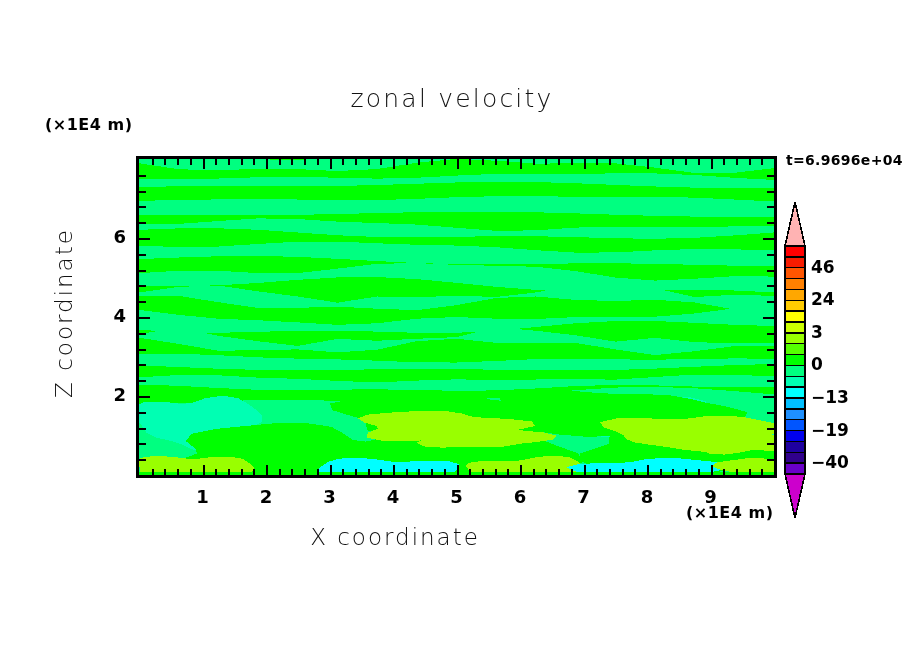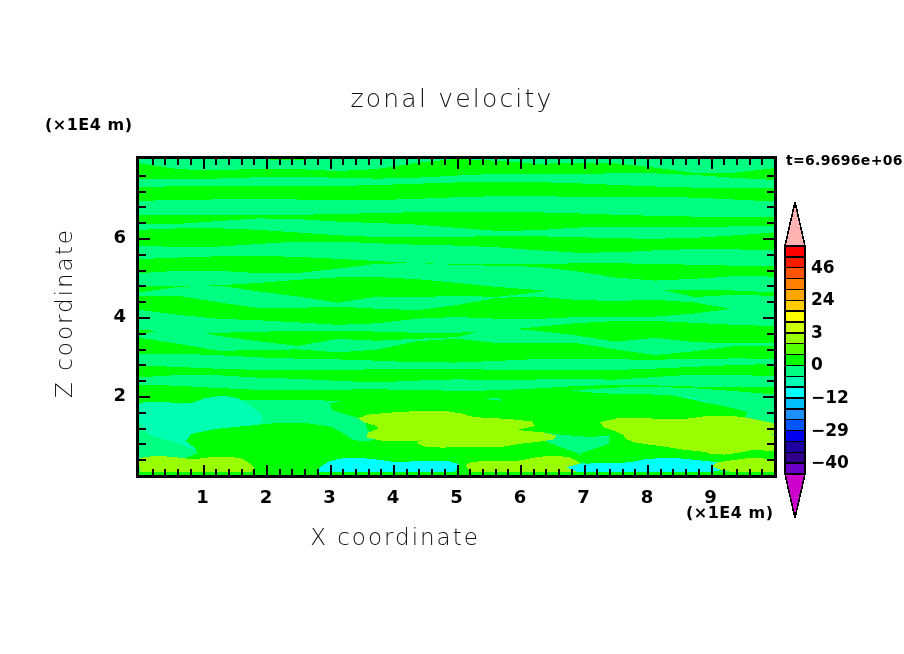--- a/index.html
+++ b/index.html
@@ -53,21 +53,21 @@
   .cblabel{position:absolute;font-size:17px;font-weight:700;
            font-family:"DejaVu Sans", sans-serif;left:30px;white-space:nowrap;}
 </style>
 </head>
 <body>
 
 <div class="abs" id="plot-title">zonal velocity</div>
 
 <div class="abs" id="yunit">(×1E4 m)</div>
 <div class="abs" id="xunit">(×1E4 m)</div>
-<div class="abs" id="time-label">t=6.9696e+06</div>
+<div class="abs" id="time-label">t=6.9696e+04</div>
 
 <div class="abs" id="xaxis-title">X coordinate</div>
 <div class="abs" id="yaxis-title">Z coordinate</div>
 
 <div class="abs" id="plot-frame">
   <div id="field">
     <svg viewBox="0 0 641 322" preserveAspectRatio="none" shape-rendering="crispEdges">
       <rect x="0" y="0" width="641" height="322" fill="#00FF00"></rect>
       <g id="bands">
           <path d="M0.0,-13.8L40.1,-9.6L80.1,-4.0L120.2,0.1L160.3,1.5L200.3,-5.0L240.4,-3.2L280.4,-5.0L320.5,-4.9L360.6,-10.0L400.6,-15.4L440.7,-10.9L480.8,-8.3L520.8,-1.4L560.9,-3.9L600.9,-3.9L641.0,-1.1L641.0,9.3L600.9,14.1L560.9,14.2L520.8,8.8L480.8,4.4L440.7,4.4L400.6,4.7L360.6,1.8L320.5,-0.1L280.4,3.8L240.4,10.2L200.3,12.3L160.3,10.3L120.2,9.8L80.1,11.7L40.1,10.4L0.0,4.3Z" fill="#00FF80"></path>
@@ -288,17 +288,17 @@
         <rect x="4" y="252.2857142857143" width="20" height="10.857142857142858" fill="#30008C" stroke="#000" stroke-width="1.4"></rect>
         <rect x="4" y="263.14285714285717" width="20" height="10.857142857142858" fill="#6A00C8" stroke="#000" stroke-width="1.4"></rect>
         <path d="M14,318 L4,274 L24,274 Z" fill="#CC00CC" stroke="#000" stroke-width="1.6"></path>
       </g>
   </svg>
   <div id="cbar-labels">
       <div class="cblabel" style="top: 56.7143px;">46</div>
       <div class="cblabel" style="top: 89.2857px;">24</div>
       <div class="cblabel" style="top: 121.857px;">3</div>
       <div class="cblabel" style="top: 154.429px;">0</div>
-      <div class="cblabel" style="top: 187px;">−12</div>
-      <div class="cblabel" style="top: 219.571px;">−29</div>
+      <div class="cblabel" style="top: 187px;">−13</div>
+      <div class="cblabel" style="top: 219.571px;">−19</div>
       <div class="cblabel" style="top: 252.143px;">−40</div>
     </div>
 </div>
 
 </body></html>

